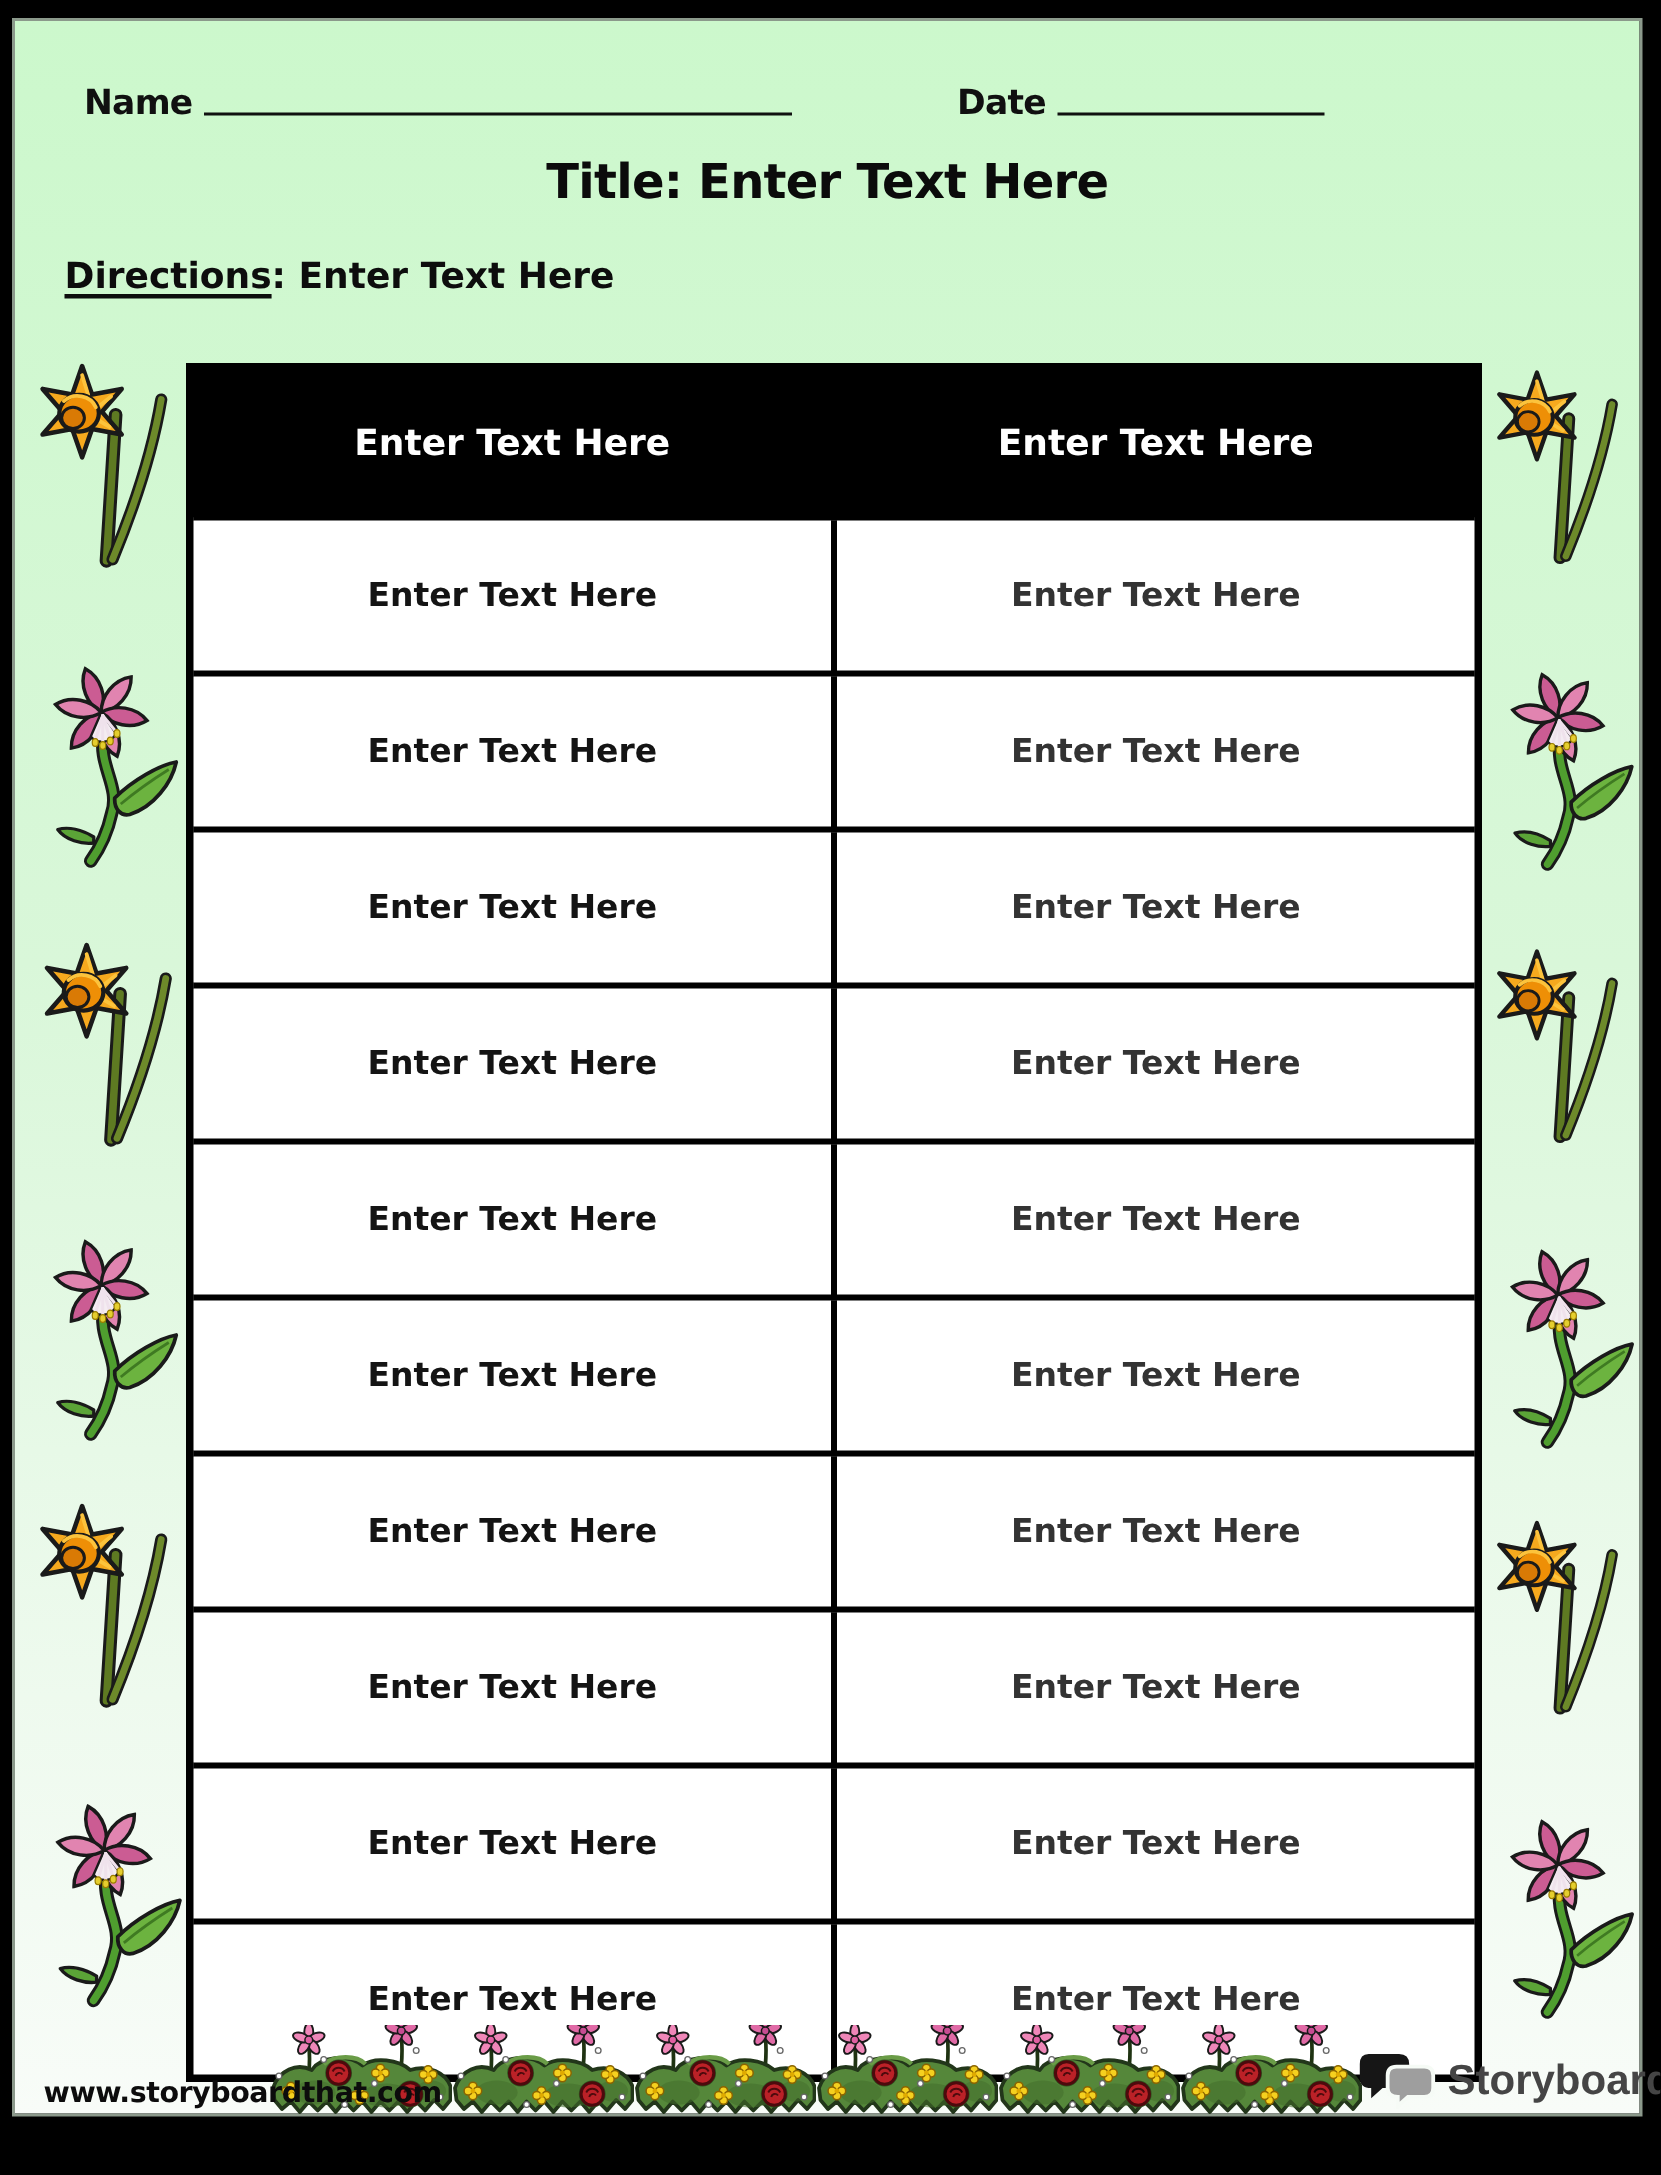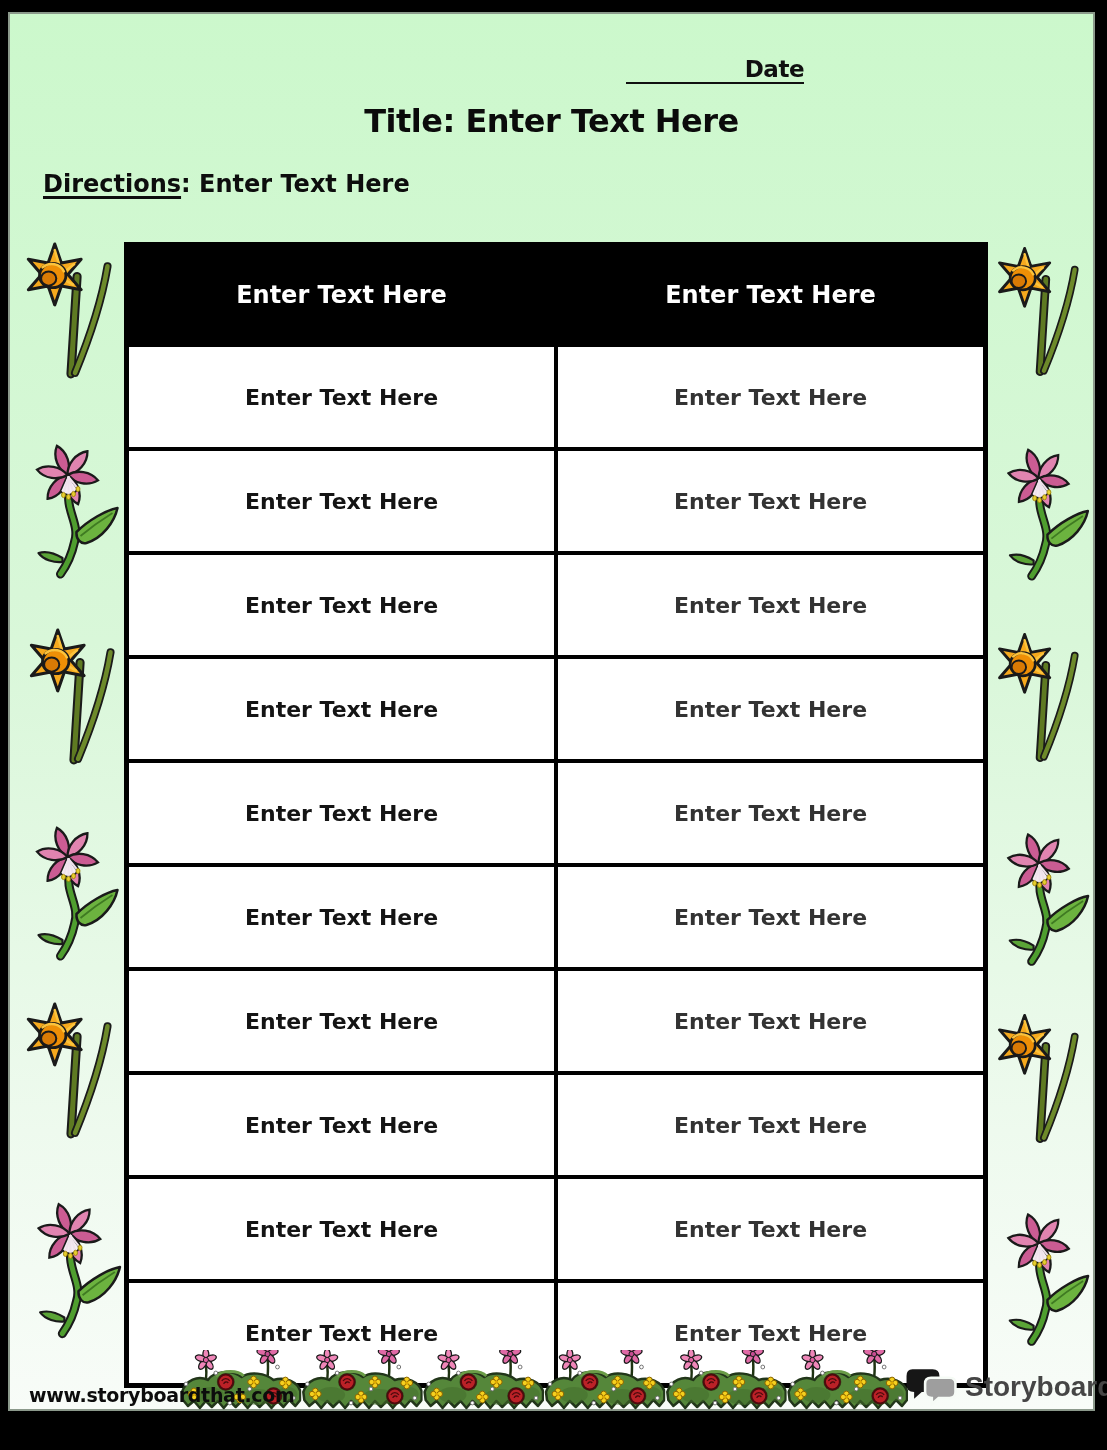--- a/index.html
+++ b/index.html
@@ -8,21 +8,21 @@
   
   #sheet{position:absolute;left:8px;top:12px;width:1087px;height:1399px;box-sizing:border-box;
          border:2px solid #8b998b;
          background:linear-gradient(180deg,#ccf8cc 0%,#d9f7d9 45%,#eefaee 80%,#f8fcf8 100%);}
   
   .fill-row{position:absolute;display:flex;align-items:flex-end;}
   .fill-label{font-size:23px;font-weight:700;color:#101010;letter-spacing:-0.5px;}
   .fill-line{border-bottom:2.5px solid #111;margin-left:8px;margin-bottom:5px;}
   #name-row{left:46px;top:42px;}
   #name-row .fill-line{width:392px;}
-  #date-row{left:608px;top:42px;flex-direction:column;}
+  #date-row{left:628px;top:42px;}
   #date-row .fill-line{width:178px;}
   #page-title{position:absolute;left:0;top:88px;width:100%;text-align:center;
               font-size:32px;font-weight:800;color:#0b0b0b;letter-spacing:-0.5px;}
   #directions{position:absolute;left:33px;top:156px;font-size:24px;font-weight:700;color:#0d0d0d;}
   #directions .u{text-decoration:underline;text-underline-offset:4px;text-decoration-thickness:2.5px;}
   #directions .sep{white-space:pre;}
   
   #grid{position:absolute;left:114px;top:228px;width:864px;height:1106px;
         border-collapse:collapse;table-layout:fixed;}
   #grid th,#grid td{border:4px solid #000;text-align:center;vertical-align:middle;padding:0;}
@@ -182,20 +182,24 @@
           <circle cx="98" cy="17" r="1.9"></circle>
           <circle cx="50" cy="53" r="1.9"></circle>
       </g>
     </symbol>
   </defs>
 </svg>
 
 <div id="stage">
   <div id="sheet">
 
+    <div class="fill-row" id="name-row">
+      <span class="fill-label">Name</span>
+      <span class="fill-line"></span>
+    </div>
     <div class="fill-row" id="date-row">
       <span class="fill-label">Date</span>
       <span class="fill-line"></span>
     </div>
 
     <div id="page-title">Title: Enter Text Here</div>
     <div id="directions">
       <span class="u">Directions</span><span class="sep">: </span><span>Enter Text Here</span>
     </div>
 

